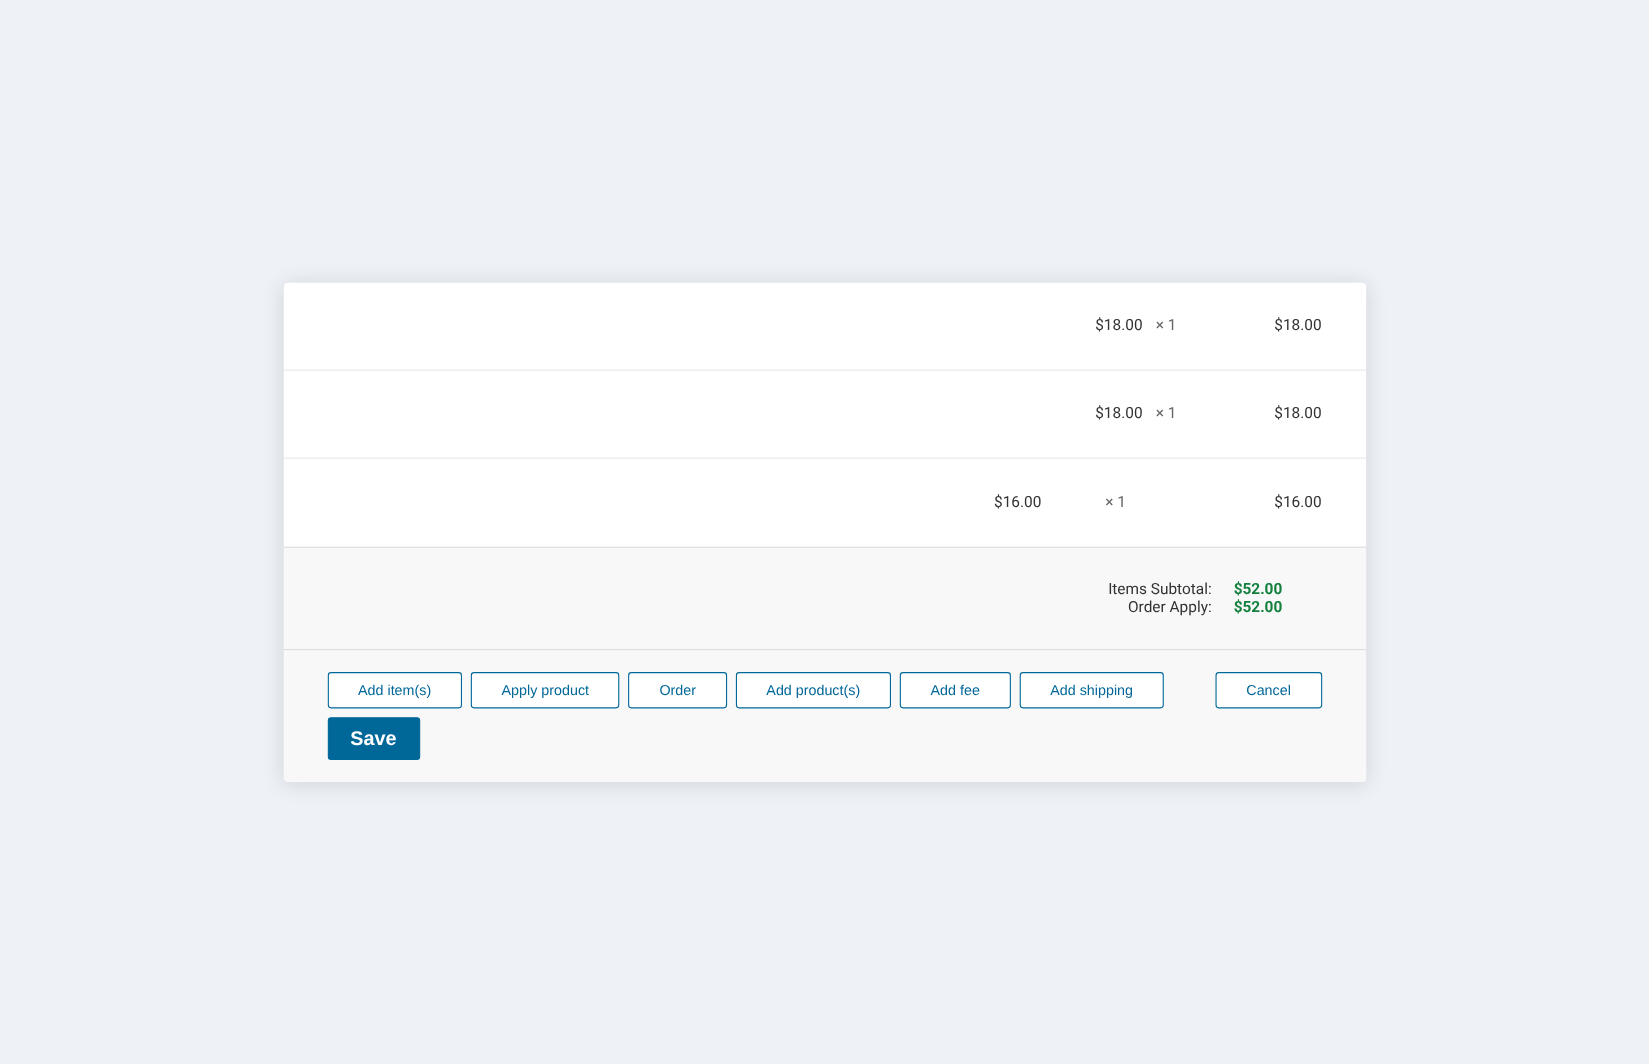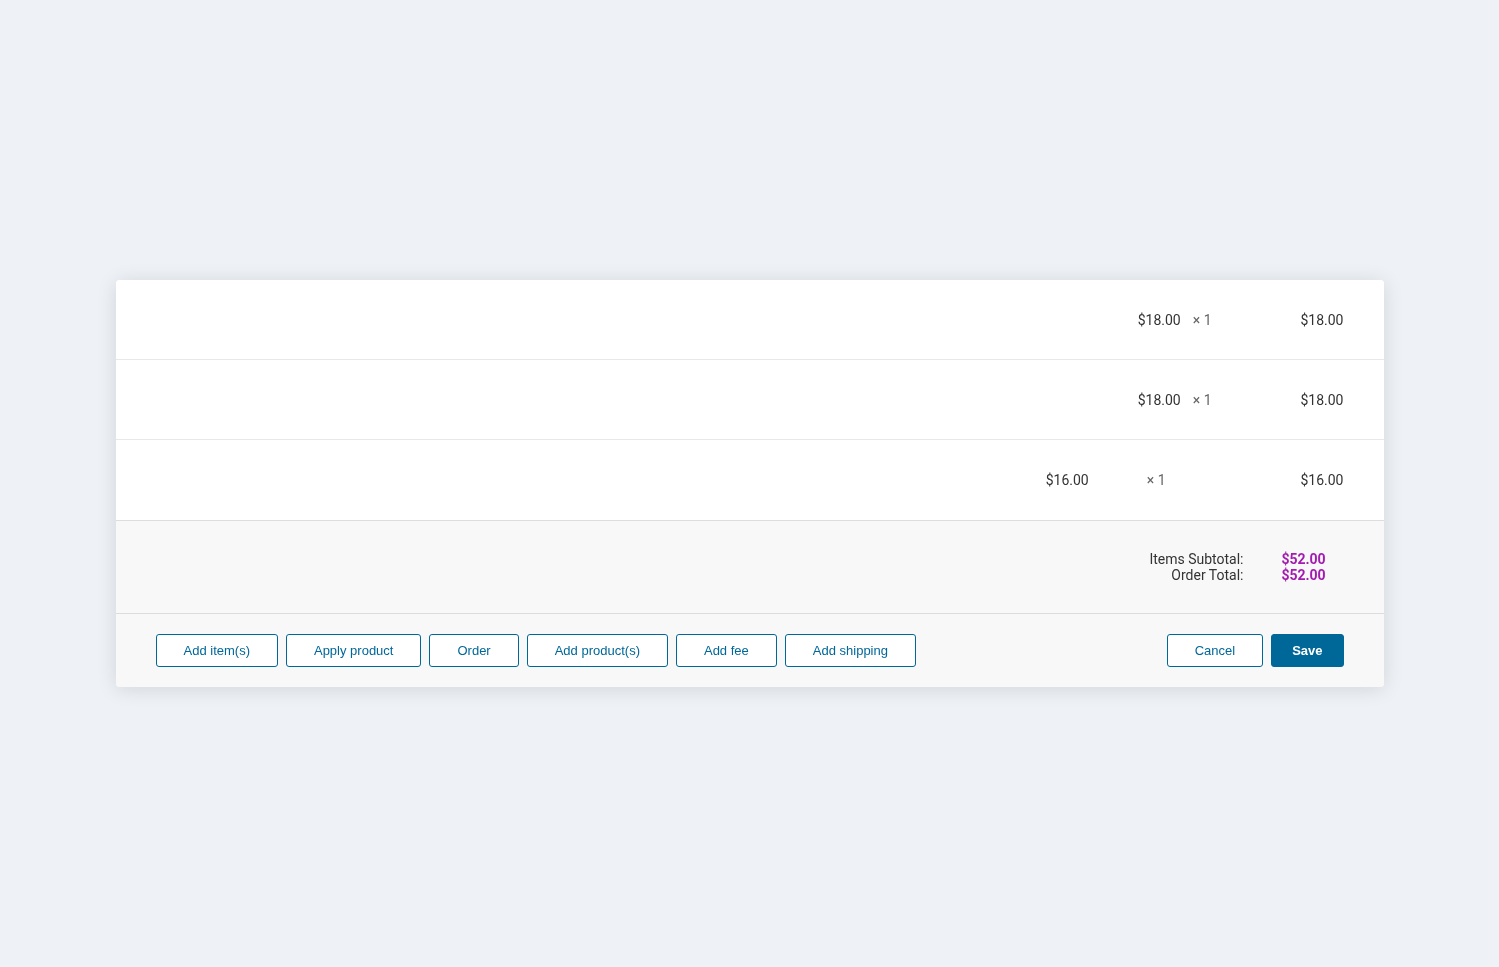--- a/index.html
+++ b/index.html
@@ -21,21 +21,21 @@
     .page-wrapper {
       width: 1499px;
       height: 967px;
       background: #eef2f7;
       display: flex;
       align-items: center;
       justify-content: center;
     }
 
     .modal-container {
-      width: 1268px;
+      width: 984px;
       background: #fff;
       border-radius: 4px;
       box-shadow: 0 2px 20px rgba(0,0,0,0.12);
       overflow: hidden;
     }
 
     .order-items-section {
       background: #fff;
       padding: 0;
     }
@@ -91,25 +91,25 @@
       margin-bottom: 0;
     }
 
     .summary-label {
       color: #333;
       font-size: 14px;
       margin-right: 20px;
     }
 
     .summary-value {
-      color: #a21caf;
+      color: #15803d;
       font-size: 14px;
       font-weight: 700;
       min-width: 80px;
-      text-align: center;
+      text-align: left;
     }
 
     .footer-actions {
       background: #f8f8f8;
       border-top: 1px solid #ddd;
       padding: 20px 40px;
       display: flex;
       align-items: center;
       gap: 8px;
       flex-wrap: wrap;
@@ -125,21 +125,21 @@
       cursor: pointer;
       white-space: nowrap;
     }
 
     .btn-primary {
       background: #006799;
       border: 1px solid #006799;
       color: #fff;
       padding: 8px 20px;
       border-radius: 3px;
-      font-size: 13px;
+      font-size: 18px;
       cursor: pointer;
       font-weight: 600;
       white-space: nowrap;
     }
 
     .spacer {
       flex: 1;
     }
   </style>
 </head>
@@ -169,21 +169,21 @@
       </div>
 
     </div>
 
     <div class="summary-section">
       <div class="summary-row">
         <span class="summary-label">Items Subtotal:</span>
         <span class="summary-value">$52.00</span>
       </div>
       <div class="summary-row">
-        <span class="summary-label">Order Total:</span>
+        <span class="summary-label">Order Apply:</span>
         <span class="summary-value">$52.00</span>
       </div>
     </div>
 
     <div class="footer-actions">
       <button class="btn-outline">Add item(s)</button>
       <button class="btn-outline">Apply product</button>
       <button class="btn-outline">Order</button>
       <button class="btn-outline">Add product(s)</button>
       <button class="btn-outline">Add fee</button>

